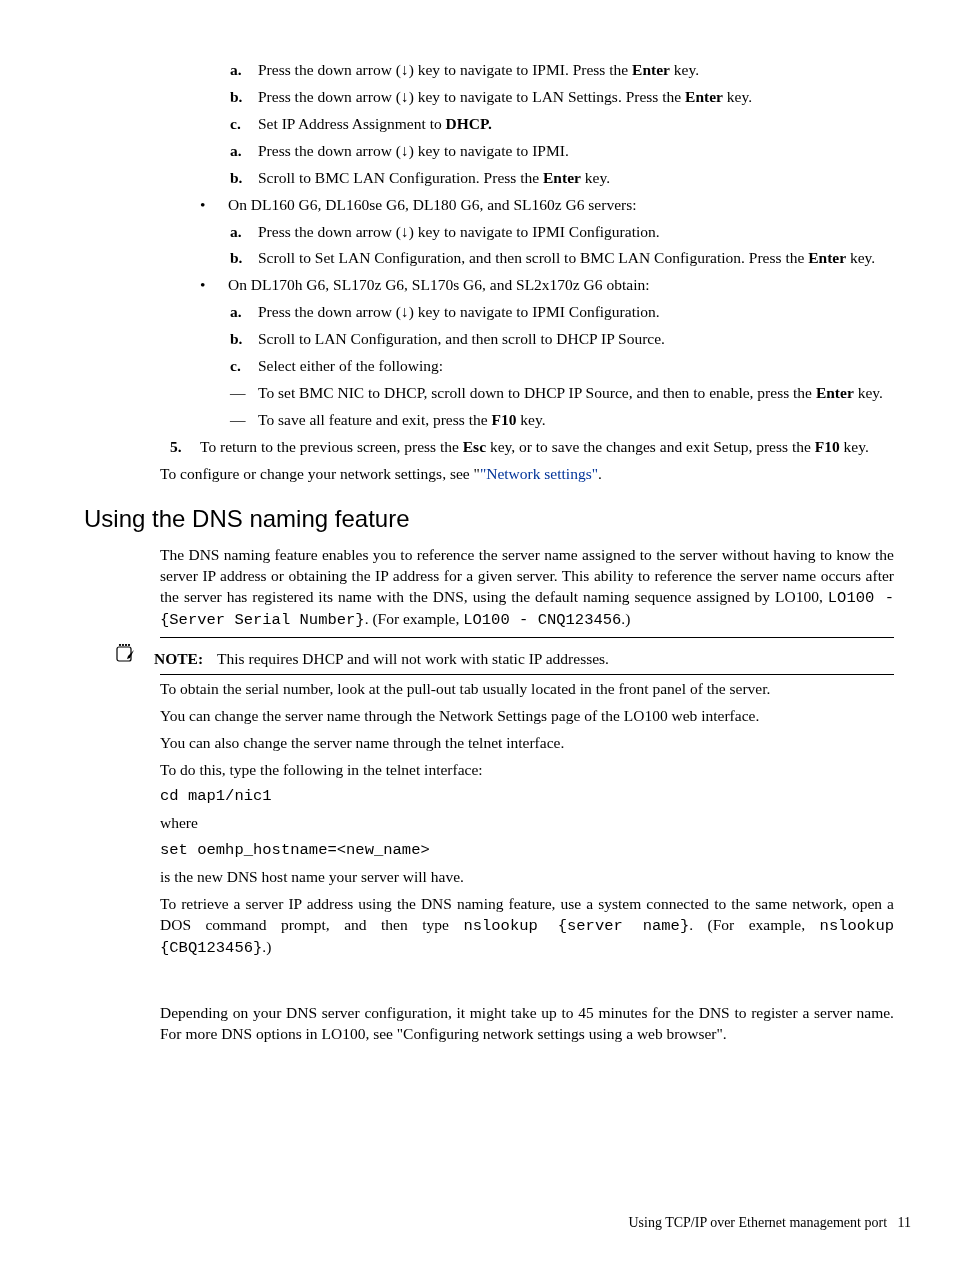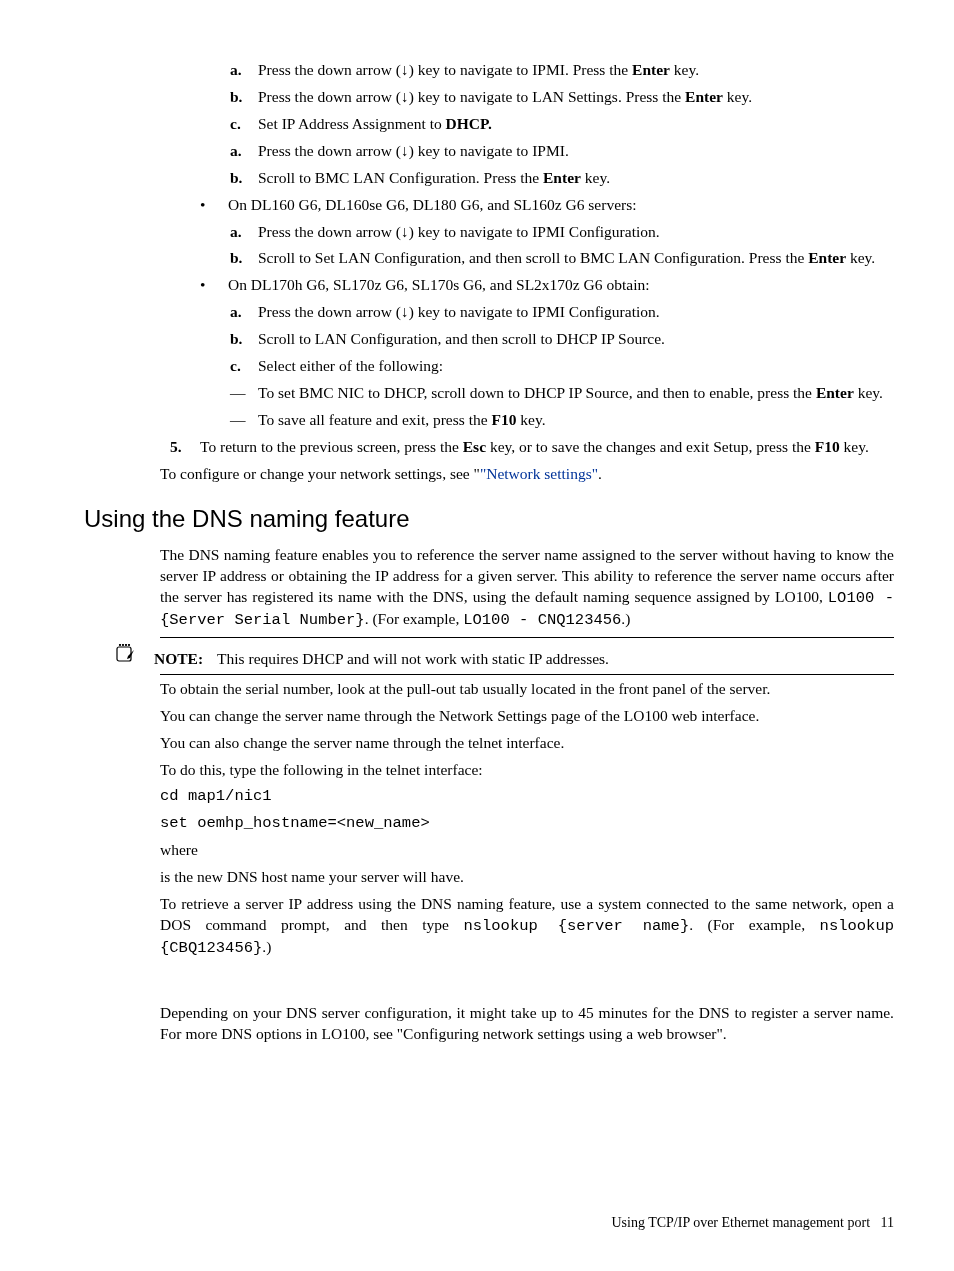--- a/index.html
+++ b/index.html
@@ -64,21 +64,21 @@
     padding-top: 2px;
   }
   .note-label {
     font-weight: bold;
     margin-right: 14px;
   }
 
   .footer {
     position: absolute;
     bottom: 38px;
-    right: 60px;
+    right: 43px;
     font-size: 14px;
   }
 
   
   .note-svg svg { width: 24px; height: 20px; }
 </style>
 </head>
 <body>
 
 <div class="page">
@@ -173,22 +173,22 @@
     </div>
     <hr class="note-rule">
   </div>
 
   <p class="l0">To obtain the serial number, look at the pull-out tab usually located in the front panel of the server.</p>
   <p class="l0">You can change the server name through the Network Settings page of the LO100 web interface.</p>
   <p class="l0">You can also change the server name through the telnet interface.</p>
   <p class="l0">To do this, type the following in the telnet interface:</p>
 
   <p class="l0 code">cd map1/nic1</p>
+  <p class="l0">where</p>
   <p class="l0 code">set oemhp_hostname=&lt;new_name&gt;</p>
-  <p class="l0">where</p>
   <p class="l0">is the new DNS host name your server will have.</p>
 
   <p class="l0" style="text-align:justify;"><span>To retrieve a server IP address using the DNS naming feature, use a system connected to the same network, open a DOS command prompt, and then type </span><span class="code">nslookup {server name}</span><span>. (For example, </span><span class="code">nslookup {CBQ123456}</span><span>.)</span></p>
 
   <p class="l0" style="text-align:justify;margin-top:44px;">Depending on your DNS server configuration, it might take up to 45 minutes for the DNS to register a server name. For more DNS options in LO100, see "Configuring network settings using a web browser".</p>
 
 </div>
 
 <div class="footer">
   <span>Using TCP/IP over Ethernet management port</span>&nbsp;&nbsp;&nbsp;<span>11</span>

